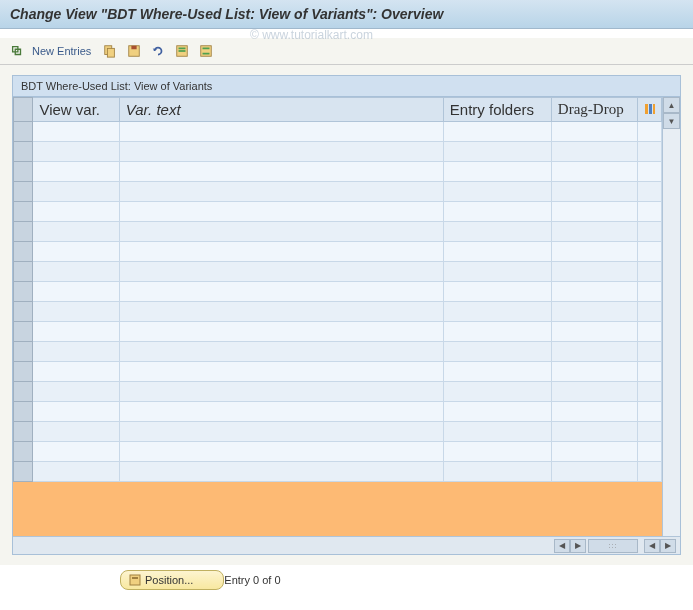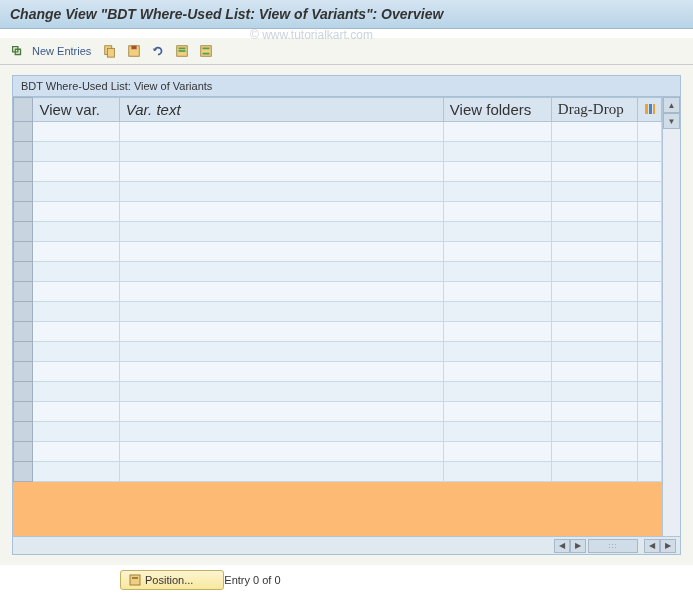--- a/index.html
+++ b/index.html
@@ -195,21 +195,21 @@
       left: 0;
       right: 0;
       display: flex;
       align-items: center;
       padding: 0 20px;
     }
     .position-btn {
       margin-left: 100px;
       background: linear-gradient(to bottom, #fdf4d0, #f8e8a0);
       border: 1px solid #c0b060;
-      border-radius: 3px;
+      border-radius: 8px;
       padding: 3px 30px 3px 8px;
       font-size: 11px;
       color: #333;
       cursor: pointer;
       display: flex;
       align-items: center;
       gap: 4px;
     }
     .entry-text {
       font-size: 11px;
@@ -271,21 +271,21 @@
   <div class="panel">
     <div class="panel-title">BDT Where-Used List: View of Variants</div>
     <div class="table-container">
       <div class="table-wrapper">
         <table class="grid-table">
           <thead>
             <tr>
               <th class="row-selector"></th>
               <th class="col-view-var">View var.</th>
               <th class="col-var-text">Var. text</th>
-              <th class="col-hide-folders">View folders</th>
+              <th class="col-hide-folders">Entry folders</th>
               <th class="col-drag-drop">Drag-Drop</th>
               <th class="config-icon">
                 <svg width="12" height="12" viewBox="0 0 12 12">
                     <rect x="1" y="1" width="3" height="10" fill="#f0a030"></rect>
                     <rect x="5" y="1" width="3" height="10" fill="#5080c0"></rect>
                     <rect x="9" y="1" width="2" height="10" fill="#f0a030"></rect>
                   </svg>
               </th>
             </tr>
           </thead>

